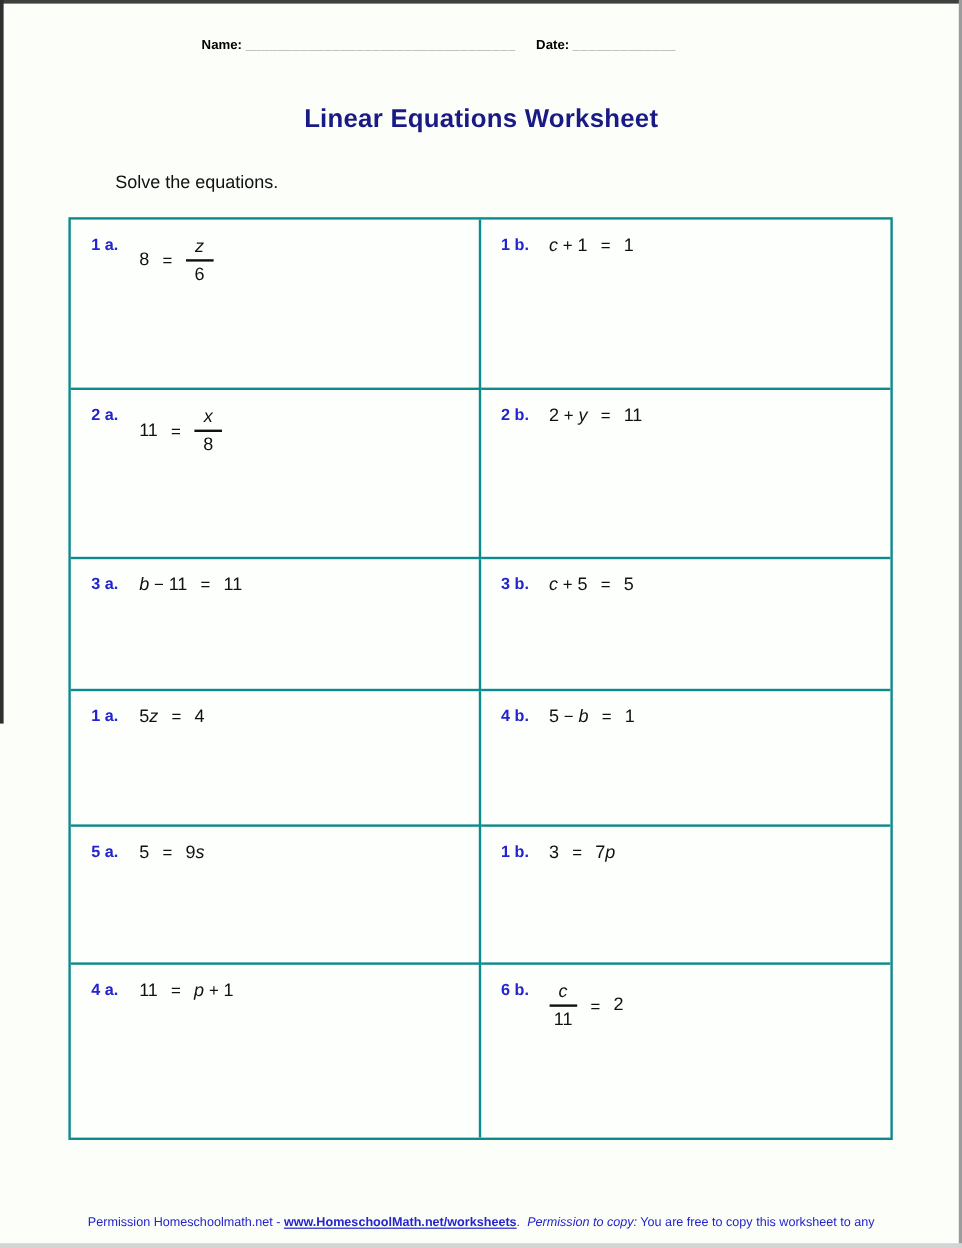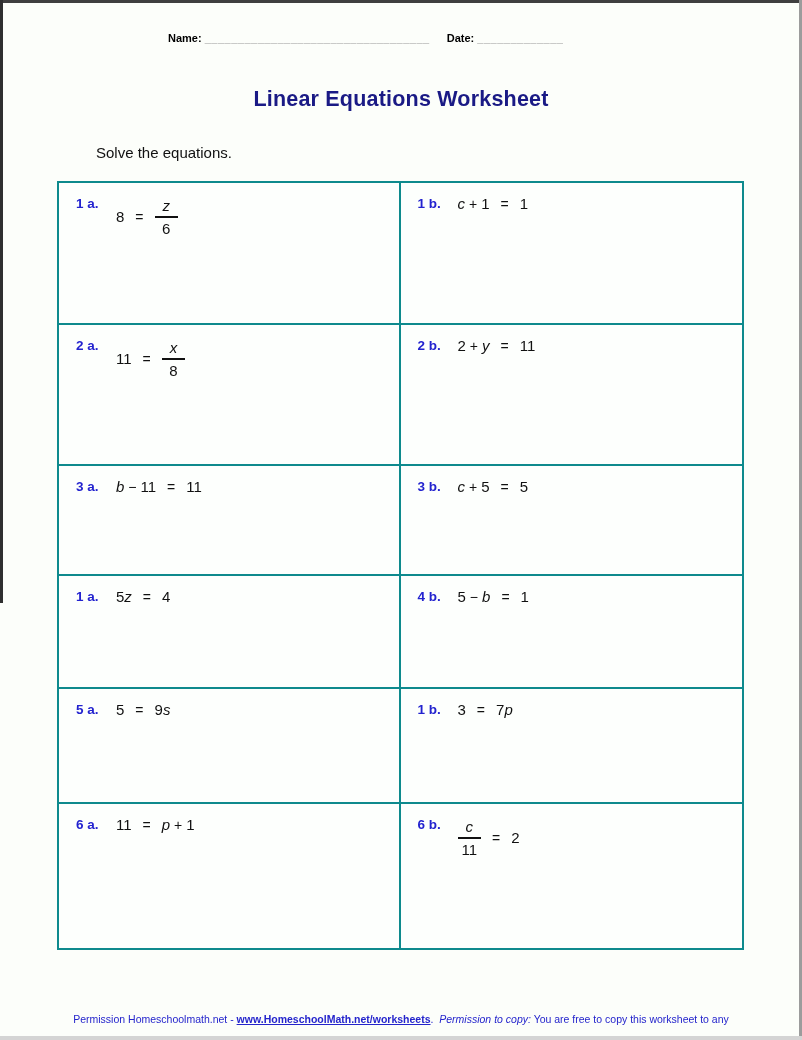--- a/index.html
+++ b/index.html
@@ -181,21 +181,21 @@
     <div class="cell row-mid">
       <span class="plabel">1 b.</span>
       <span class="eq">
         <span class="tok">3</span>
         <span class="tok tok-eq">=</span>
         <span class="tok">7</span>
         <span class="tok tok-var">p</span>
       </span>
     </div>
     <div class="cell col-a">
-      <span class="plabel">6 a.</span>
+      <span class="plabel">4 a.</span>
       <span class="eq">
         <span class="tok">11</span>
         <span class="tok tok-eq">=</span>
         <span class="tok tok-var">p</span>
         <span class="tok tok-pm">+</span>
         <span class="tok">1</span>
       </span>
     </div>
     <div class="cell">
       <span class="plabel">6 b.</span>

